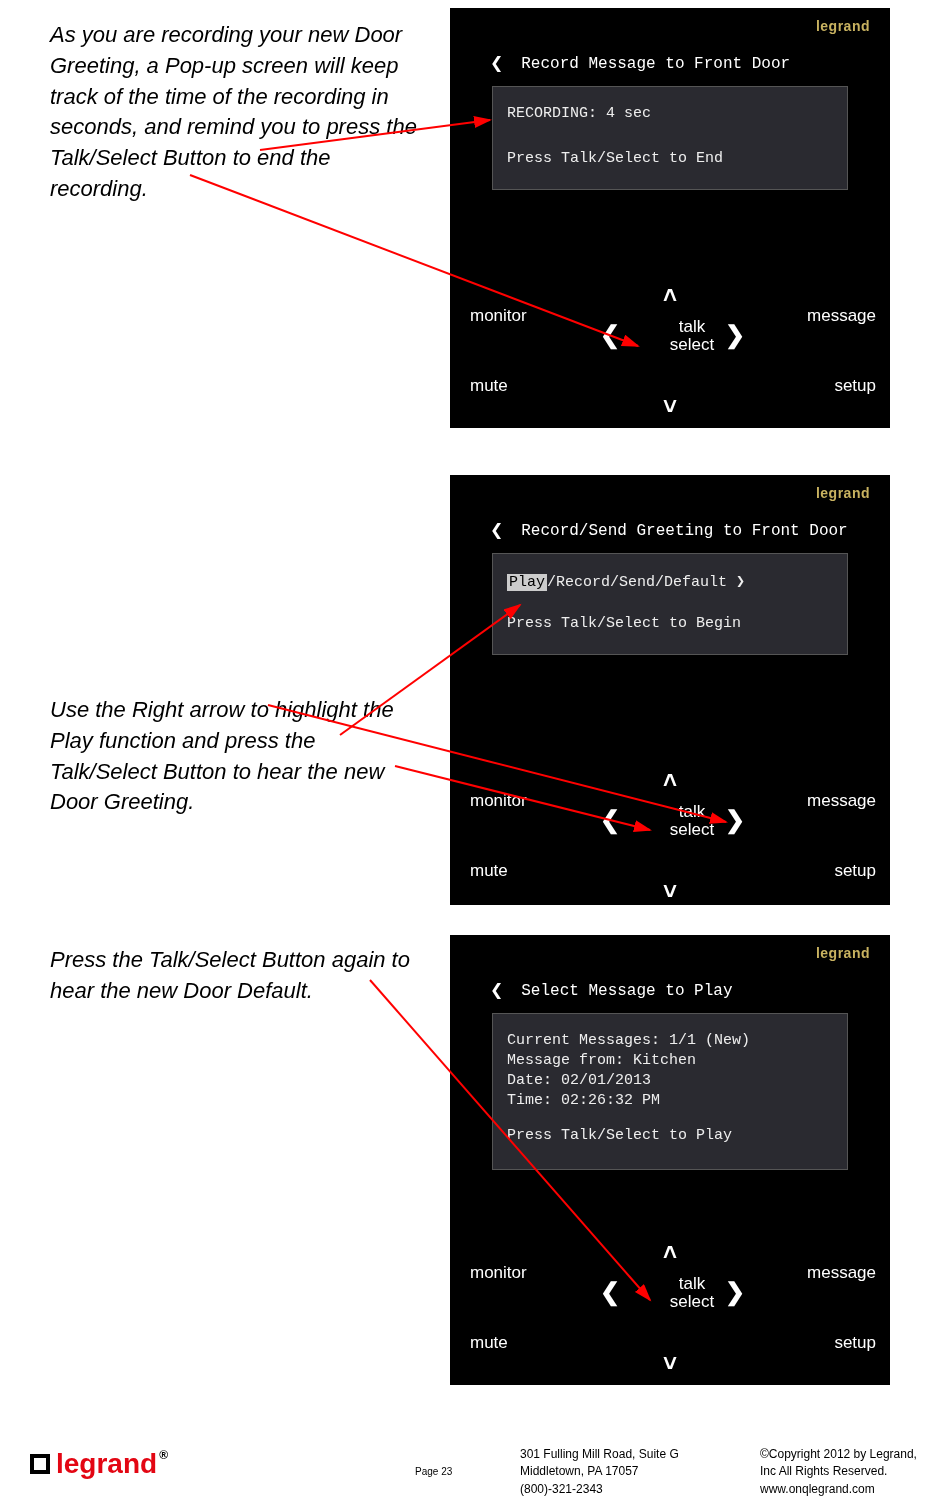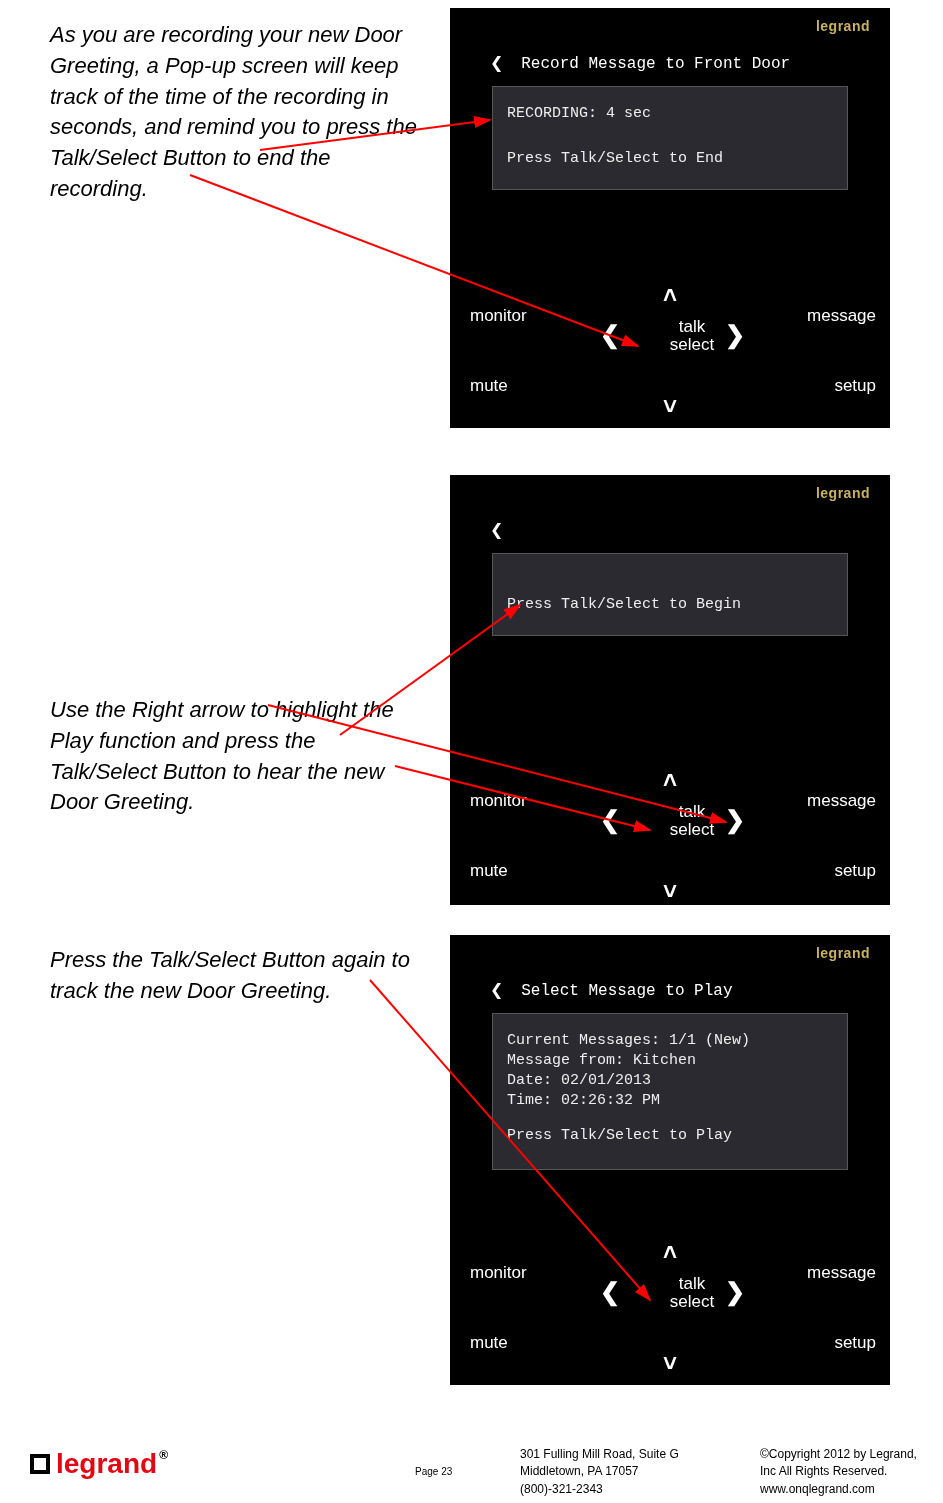--- a/index.html
+++ b/index.html
@@ -140,21 +140,21 @@
     .footer .col-copy { position:absolute; left:760px; top:8px; line-height:1.45; }
     .popup3 p { margin:0 0 3px 0; }
     .popup3 .playline { margin-top:18px; }
     .popup2 .begin { margin-top:24px; }
   </style>
 </head>
 <body>
 
 <div id="cap1" class="caption">As you are recording your new Door Greeting, a Pop-up screen will keep track of the time of the recording in seconds, and remind you to press the Talk/Select Button to end the recording.</div>
 <div id="cap2" class="caption">Use the Right arrow to highlight the Play function and press the Talk/Select Button to hear the new Door Greeting.</div>
-<div id="cap3" class="caption">Press the Talk/Select Button again to track the new Door Greeting.</div>
+<div id="cap3" class="caption">Press the Talk/Select Button again to hear the new Door Default.</div>
 
 <div id="device1" class="device">
   <div class="brand">legrand</div>
   <div class="titlebar">
     <span class="chev">❮</span>
     <span>Record Message to Front Door</span>
   </div>
   <div class="popup">
     <p class="line1">RECORDING: 4 sec</p>
     <p>Press Talk/Select to End</p>
@@ -172,22 +172,26 @@
       <span>talk</span>
       <span>select</span>
     </span>
   </div>
 </div>
 
 <div id="device2" class="device">
   <div class="brand">legrand</div>
   <div class="titlebar">
     <span class="chev">❮</span>
+    <span>Record/Send Greeting to Front Door</span>
   </div>
   <div class="popup popup2">
+    <p>
+      <span class="highlight">Play</span><span>/Record/Send/Default ❯</span>
+    </p>
     <p class="begin">Press Talk/Select to Begin</p>
   </div>
   <div class="controls">
     <span class="chev-up">˄</span>
     <span class="chev-down">˅</span>
     <span class="chev-left">❮</span>
     <span class="chev-right">❯</span>
     <span class="ctl-monitor">monitor</span>
     <span class="ctl-message">message</span>
     <span class="ctl-mute">mute</span>

